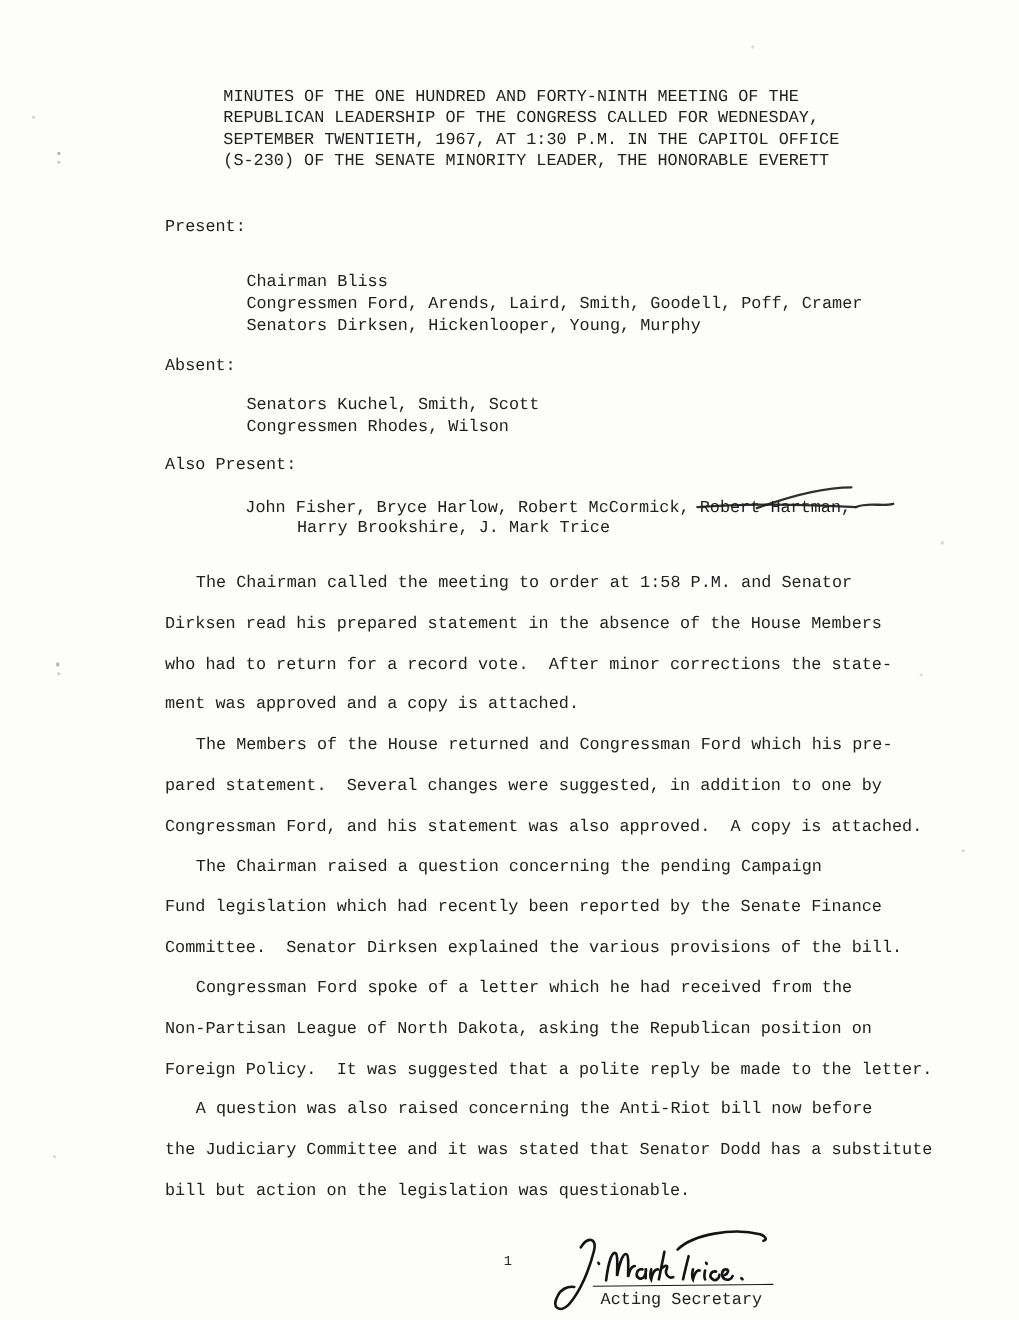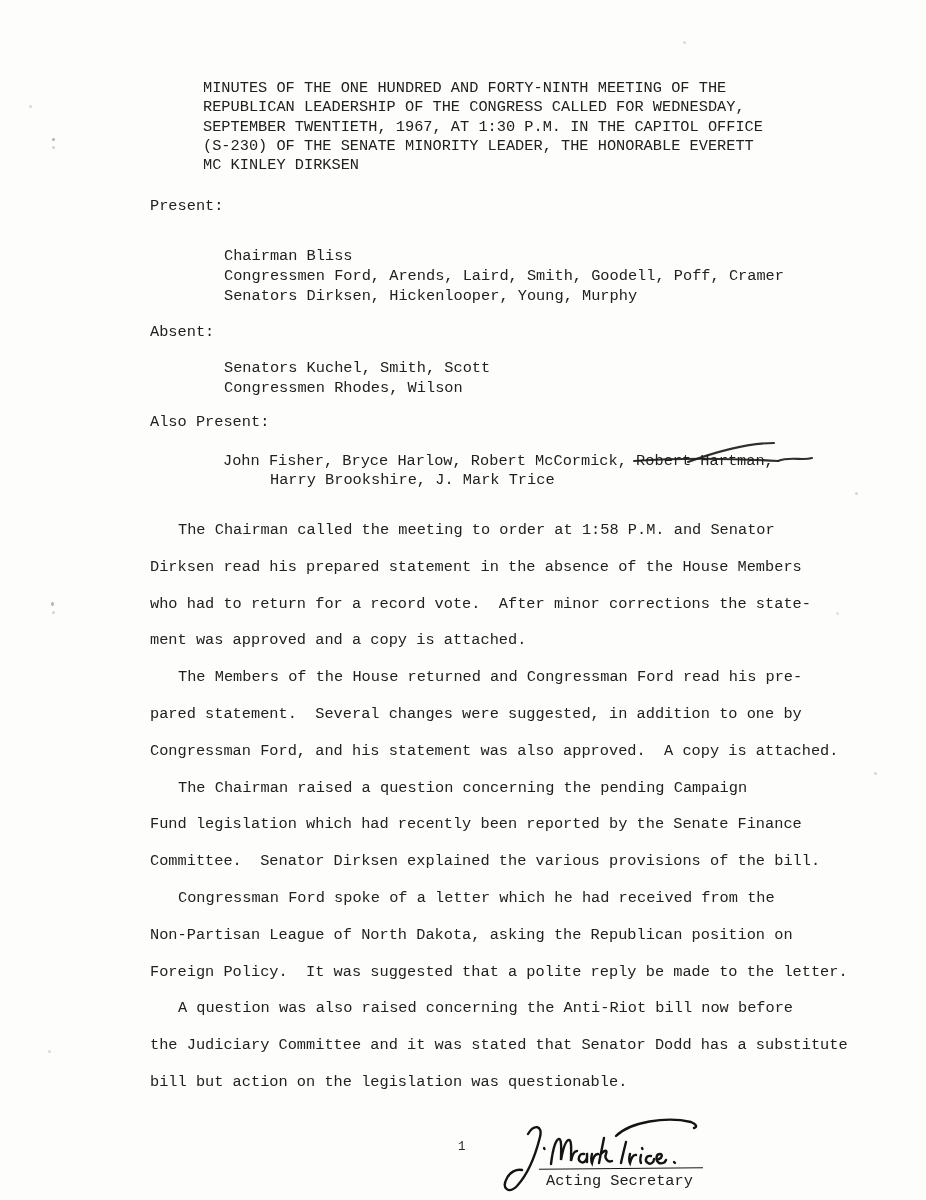--- a/index.html
+++ b/index.html
@@ -58,21 +58,20 @@
 </head>
 <body>
 
 <div class="page">
 
   <div class="abs heading">
     <div class="pre">MINUTES OF THE ONE HUNDRED AND FORTY-NINTH MEETING OF THE</div>
     <div class="pre">REPUBLICAN LEADERSHIP OF THE CONGRESS CALLED FOR WEDNESDAY,</div>
     <div class="pre">SEPTEMBER TWENTIETH, 1967, AT 1:30 P.M. IN THE CAPITOL OFFICE</div>
     <div class="pre">(S-230) OF THE SENATE MINORITY LEADER, THE HONORABLE EVERETT</div>
-    <div class="pre">MC KINLEY DIRKSEN</div>
   </div>
 
   <div class="abs label present-label pre">Present:</div>
   <div class="abs plist present-list">
     <div class="pre">Chairman Bliss</div>
     <div class="pre">Congressmen Ford, Arends, Laird, Smith, Goodell, Poff, Cramer</div>
     <div class="pre">Senators Dirksen, Hickenlooper, Young, Murphy</div>
   </div>
 
   <div class="abs label absent-label pre">Absent:</div>
@@ -87,21 +86,21 @@
           <path d="M 62 26 C 95 14 125 7 148 7"></path>
           <path d="M 152 25 C 164 20 176 25 186 22"></path>
         </svg></span></div>
   <div class="abs also-line2 pre">Harry Brookshire, J. Mark Trice</div>
 
   <div class="abs body-flow">
     <div class="bline first">The Chairman called the meeting to order at 1:58 P.M. and Senator</div>
     <div class="bline">Dirksen read his prepared statement in the absence of the House Members</div>
     <div class="bline">who had to return for a record vote.  After minor corrections the state-</div>
     <div class="bline">ment was approved and a copy is attached.</div>
-    <div class="bline first">The Members of the House returned and Congressman Ford read his pre-</div>
+    <div class="bline first">The Members of the House returned and Congressman Ford which his pre-</div>
     <div class="bline">pared statement.  Several changes were suggested, in addition to one by</div>
     <div class="bline">Congressman Ford, and his statement was also approved.  A copy is attached.</div>
     <div class="bline first">The Chairman raised a question concerning the pending Campaign</div>
     <div class="bline">Fund legislation which had recently been reported by the Senate Finance</div>
     <div class="bline">Committee.  Senator Dirksen explained the various provisions of the bill.</div>
     <div class="bline first">Congressman Ford spoke of a letter which he had received from the</div>
     <div class="bline">Non-Partisan League of North Dakota, asking the Republican position on</div>
     <div class="bline">Foreign Policy.  It was suggested that a polite reply be made to the letter.</div>
     <div class="bline first">A question was also raised concerning the Anti-Riot bill now before</div>
     <div class="bline">the Judiciary Committee and it was stated that Senator Dodd has a substitute</div>

